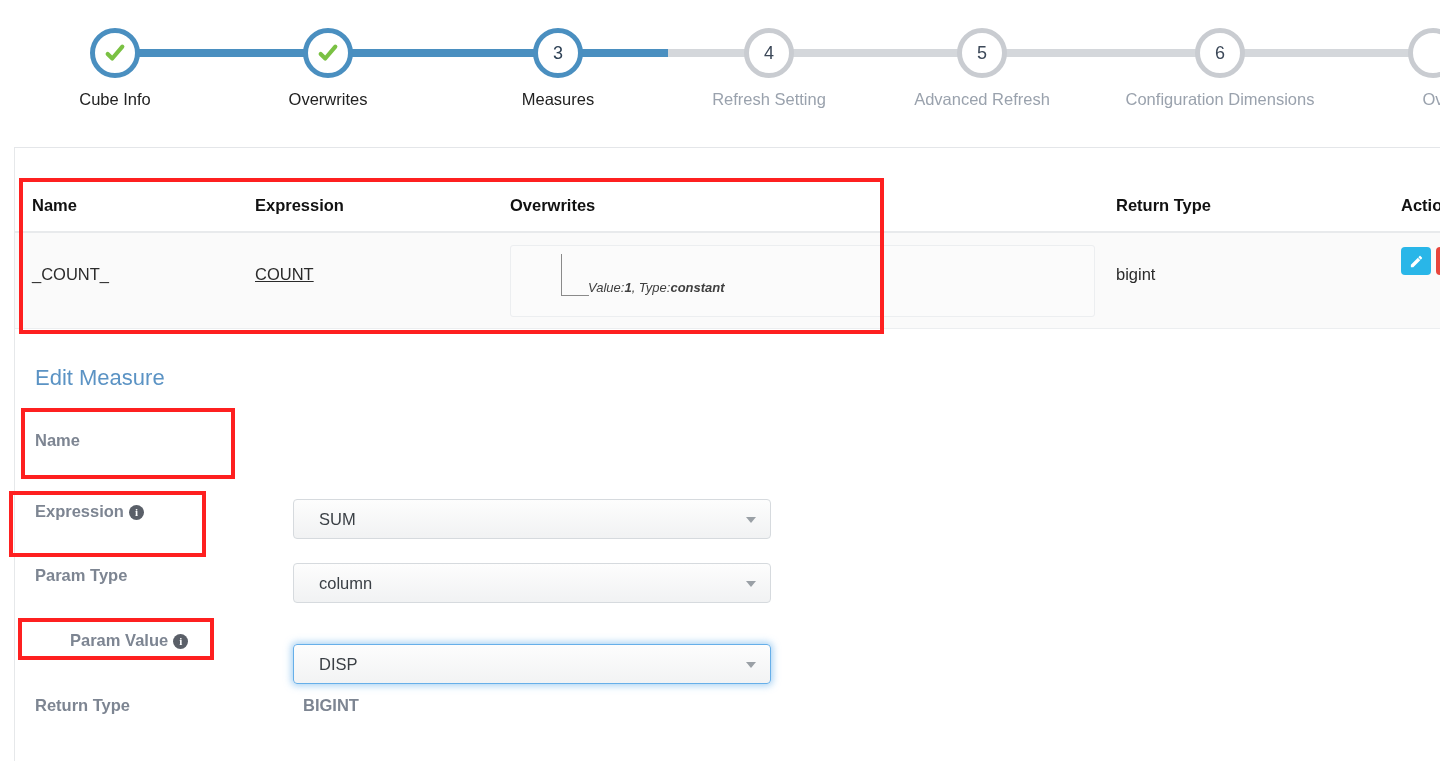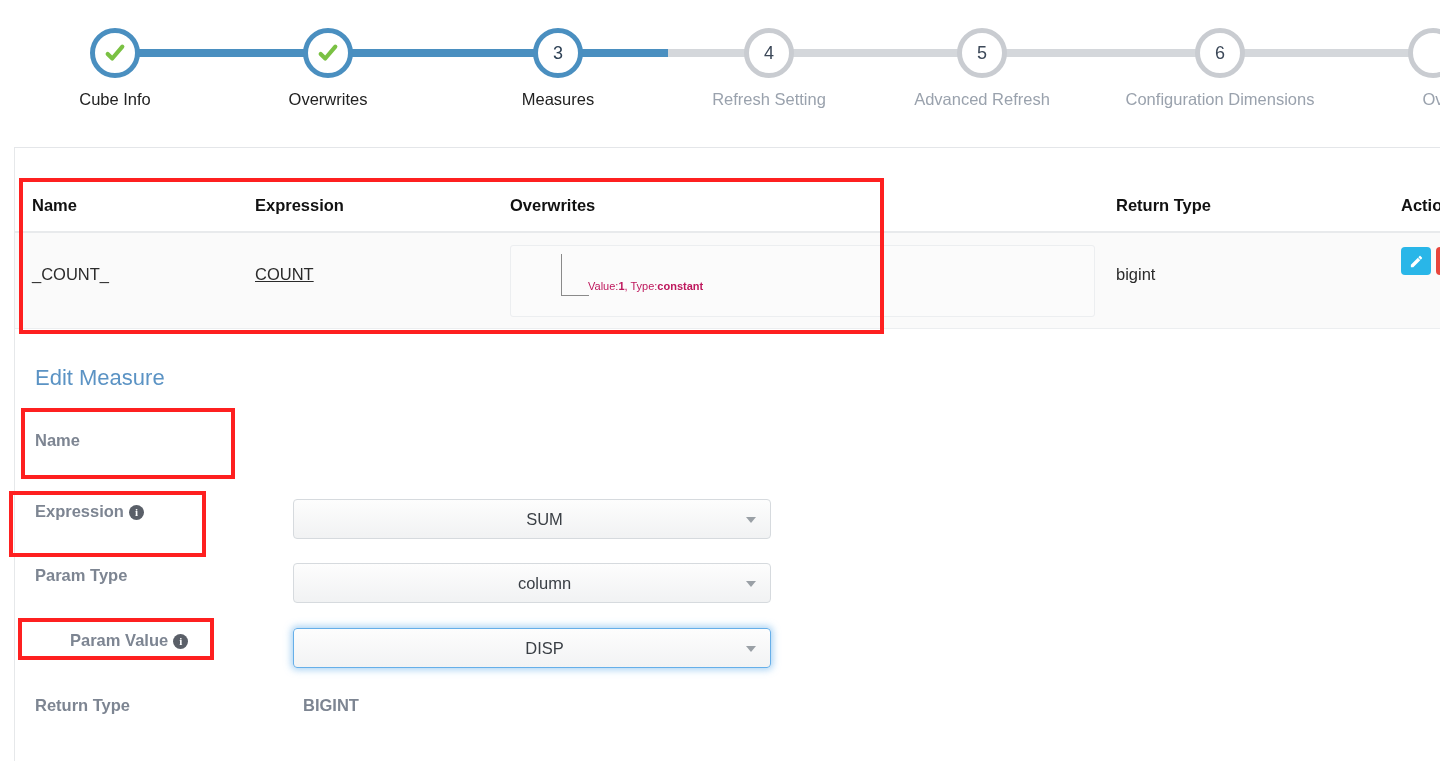--- a/index.html
+++ b/index.html
@@ -131,23 +131,24 @@
   }
   .param-line-h {
     position: absolute;
     left: 50px; top: 49px;
     width: 28px; height: 1px;
     background: #8a8a8a;
   }
   .param-text {
     position: absolute;
     left: 77px; top: 34px;
-    font-size: 11px;
-    color: #be185d;
-    white-space: nowrap;
+    font-size: 13px;
+    color: #404040;
+    white-space: nowrap;
+    font-style: italic;
   }
   .param-text b { font-weight: bold; }
 
   .act-btn {
     position: absolute;
     top: 14px;
     width: 30px; height: 28px;
     border-radius: 4px;
     display: flex;
     align-items: center;
@@ -207,26 +208,26 @@
     width: 478px; height: 40px;
     border: 1px solid #d6dade;
     border-radius: 4px;
     background: linear-gradient(to bottom, #fdfdfd 0%, #f1f2f3 100%);
     font-size: 16.5px;
     color: #3a3f45;
     line-height: 38px;
     padding-left: 25px;
     white-space: nowrap;
     cursor: pointer;
-    text-align: center;
   }
   .f-select.focused {
     border-color: #66afe9;
     background: linear-gradient(to bottom, #fdfdfd 0%, #f2f3f4 100%);
     box-shadow: 0 0 7px 2px rgba(102,175,233,.55);
+    margin-top: 16px;
   }
   .caret {
     position: absolute;
     right: 14px; top: 17px;
     width: 0; height: 0;
     border-left: 5px solid transparent;
     border-right: 5px solid transparent;
     border-top: 6px solid #9aa0a6;
   }
   .f-static {

